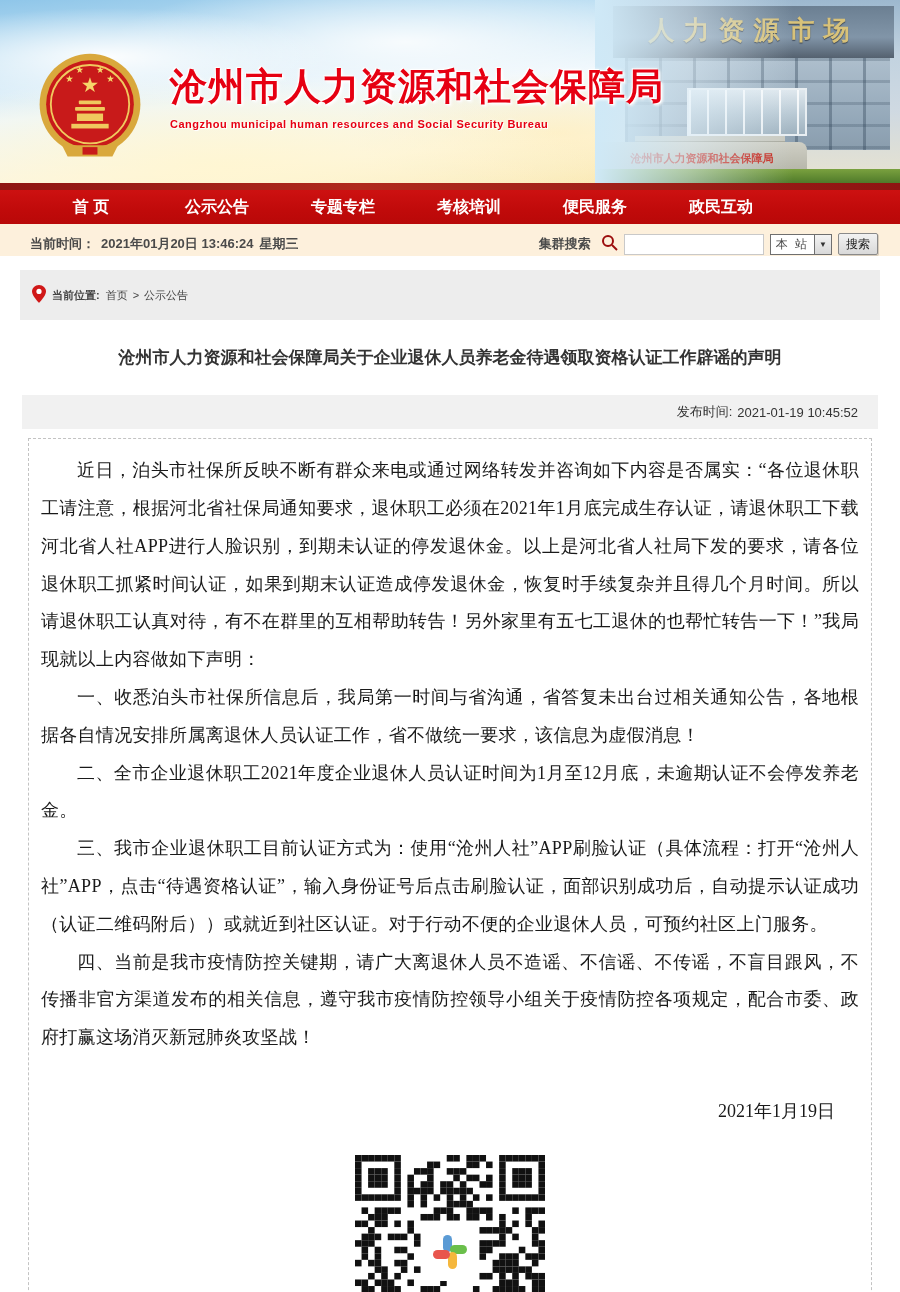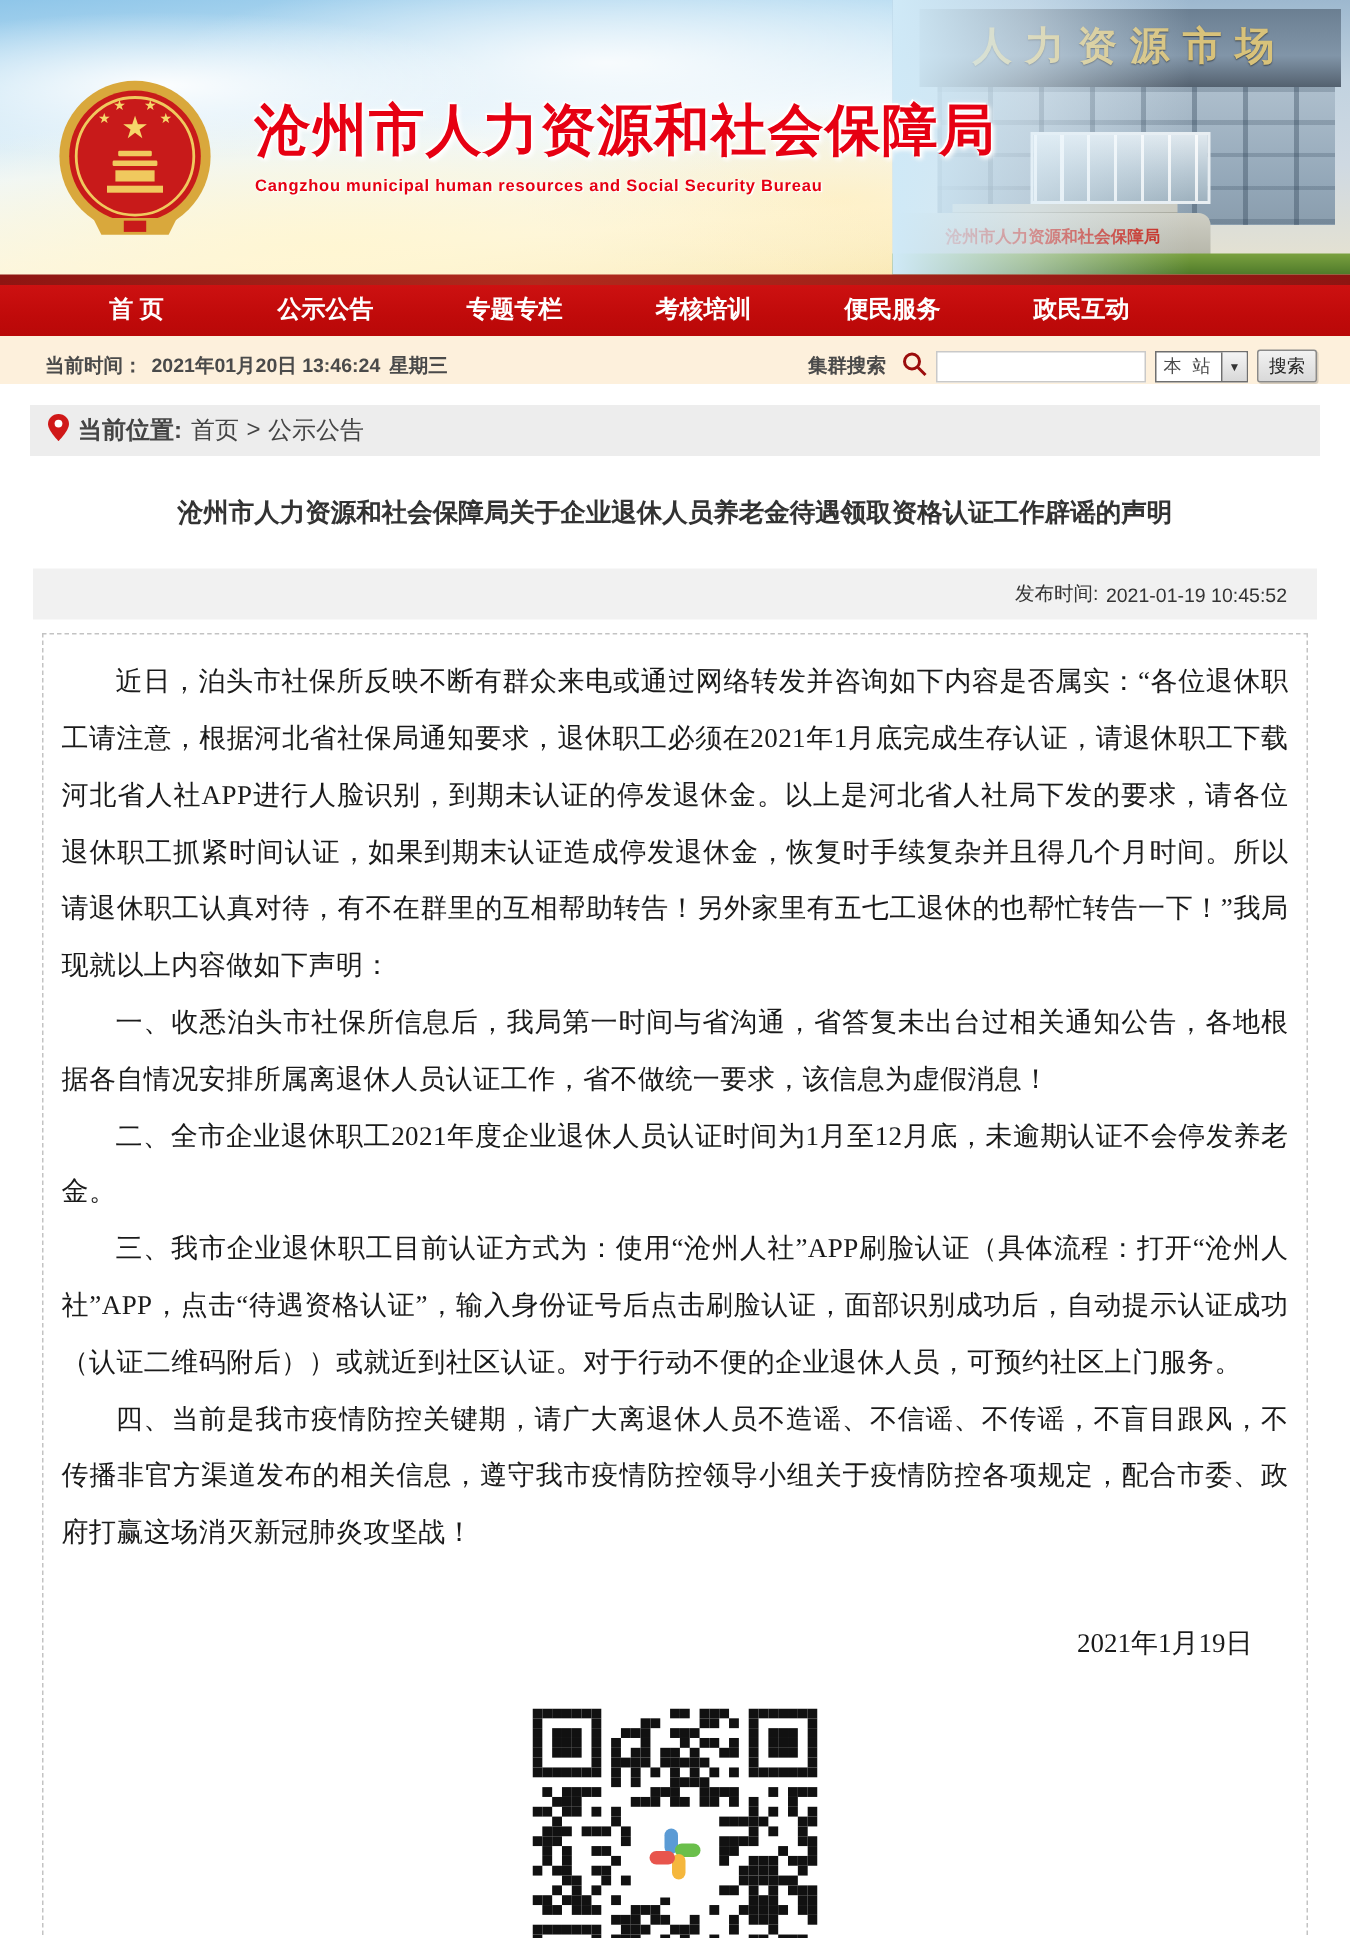--- a/index.html
+++ b/index.html
@@ -63,21 +63,21 @@
   .search-label { font-weight:bold; margin-right:4px; }
   .search-input { width:140px; height:21px; border:1px solid #c9c9c9; background:#fff; padding:0 4px; font-size:12px; }
   .scope-select { display:inline-flex; align-items:center; height:21px; border:1px solid #6f6f6f; background:#fff; cursor:pointer; }
   .scope-text { padding:0 5px; font-size:12px; letter-spacing:2px; }
   .scope-arrow { width:17px; align-self:stretch; background:linear-gradient(180deg,#f4f4f4,#d8d8d8); border-left:1px solid #6f6f6f;
     display:flex; align-items:center; justify-content:center; font-size:8px; color:#333; }
   .search-btn { height:22px; padding:0 7px; font-size:12px; color:#222; background:linear-gradient(180deg,#f2f2f2,#d9d9d9);
     border:1px solid #8a8a8a; border-radius:2px; cursor:pointer; box-shadow:1px 1px 0 rgba(0,0,0,.15); }
 
   
-  .breadcrumb { margin:14px 20px 0; height:34px; background:#ededed; display:flex; align-items:center; padding:0 12px; font-size:16px; color:#444; }
+  .breadcrumb { margin:14px 20px 0; height:50px; background:#ededed; display:flex; align-items:center; padding:0 12px; font-size:11px; color:#444; }
   .crumb-label { font-weight:bold; margin:0 6px 0 6px; }
   .crumb-link { color:#444; cursor:pointer;font-family:Liberation Mono, monospace; }
   .crumb-sep { margin:0 5px; }
 
   
   .article-title { margin-top:24px; text-align:center; font-size:17px; font-weight:bold; color:#333; padding:0 60px; line-height:1.6; }
   .publish-bar { margin:24px 22px 0; height:34px; background:#f1f1f1; display:flex; align-items:center; justify-content:flex-end;
     padding-right:20px; font-size:13px; color:#333; gap:5px; }
   .content { margin:9px 28px 0; border:1px dashed #c3c3c3; padding:13px 12px 40px; min-height:900px;
     font-family:"Liberation Serif","DejaVu Serif",serif; }

